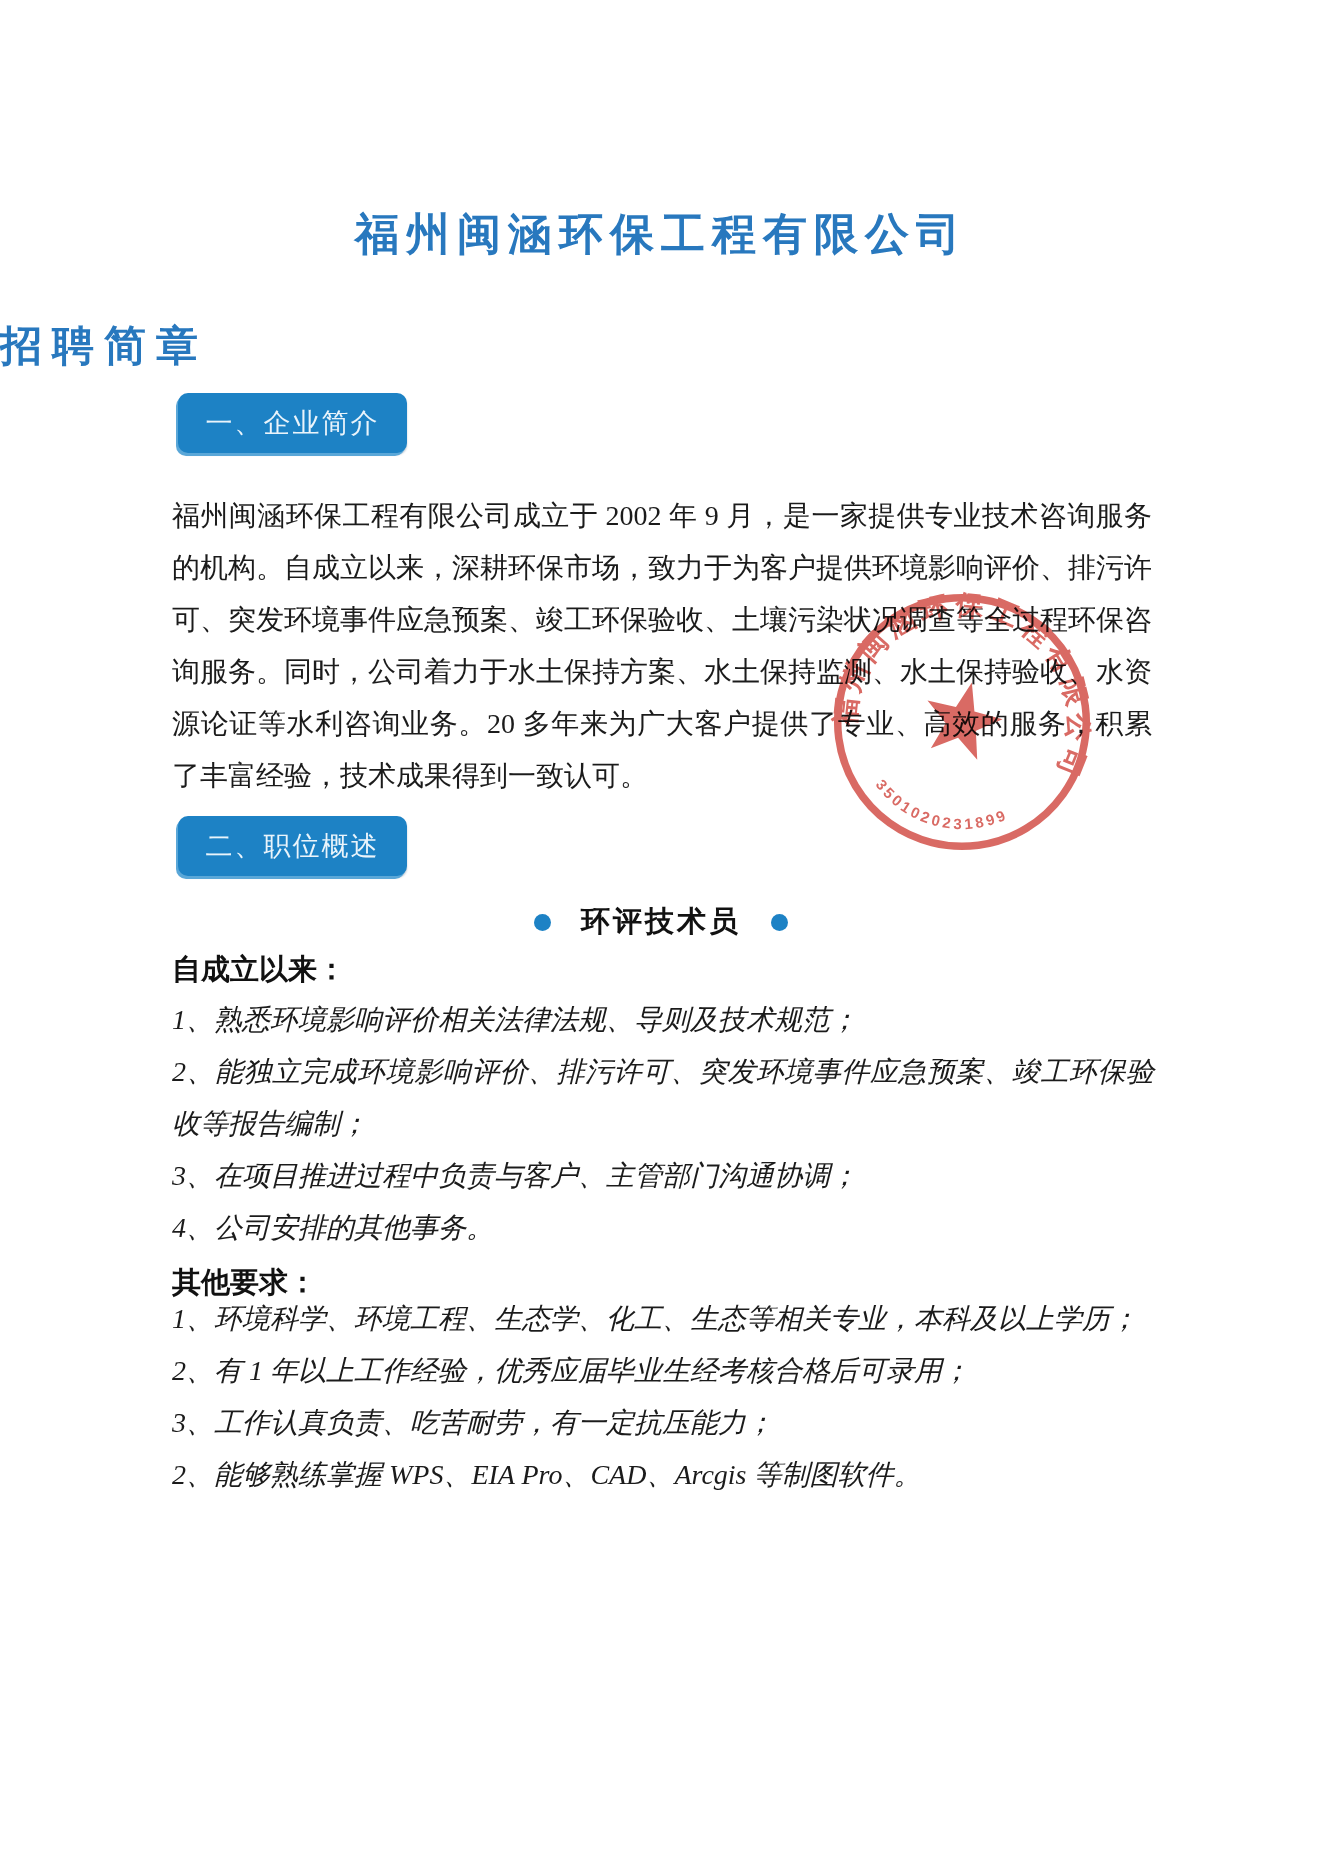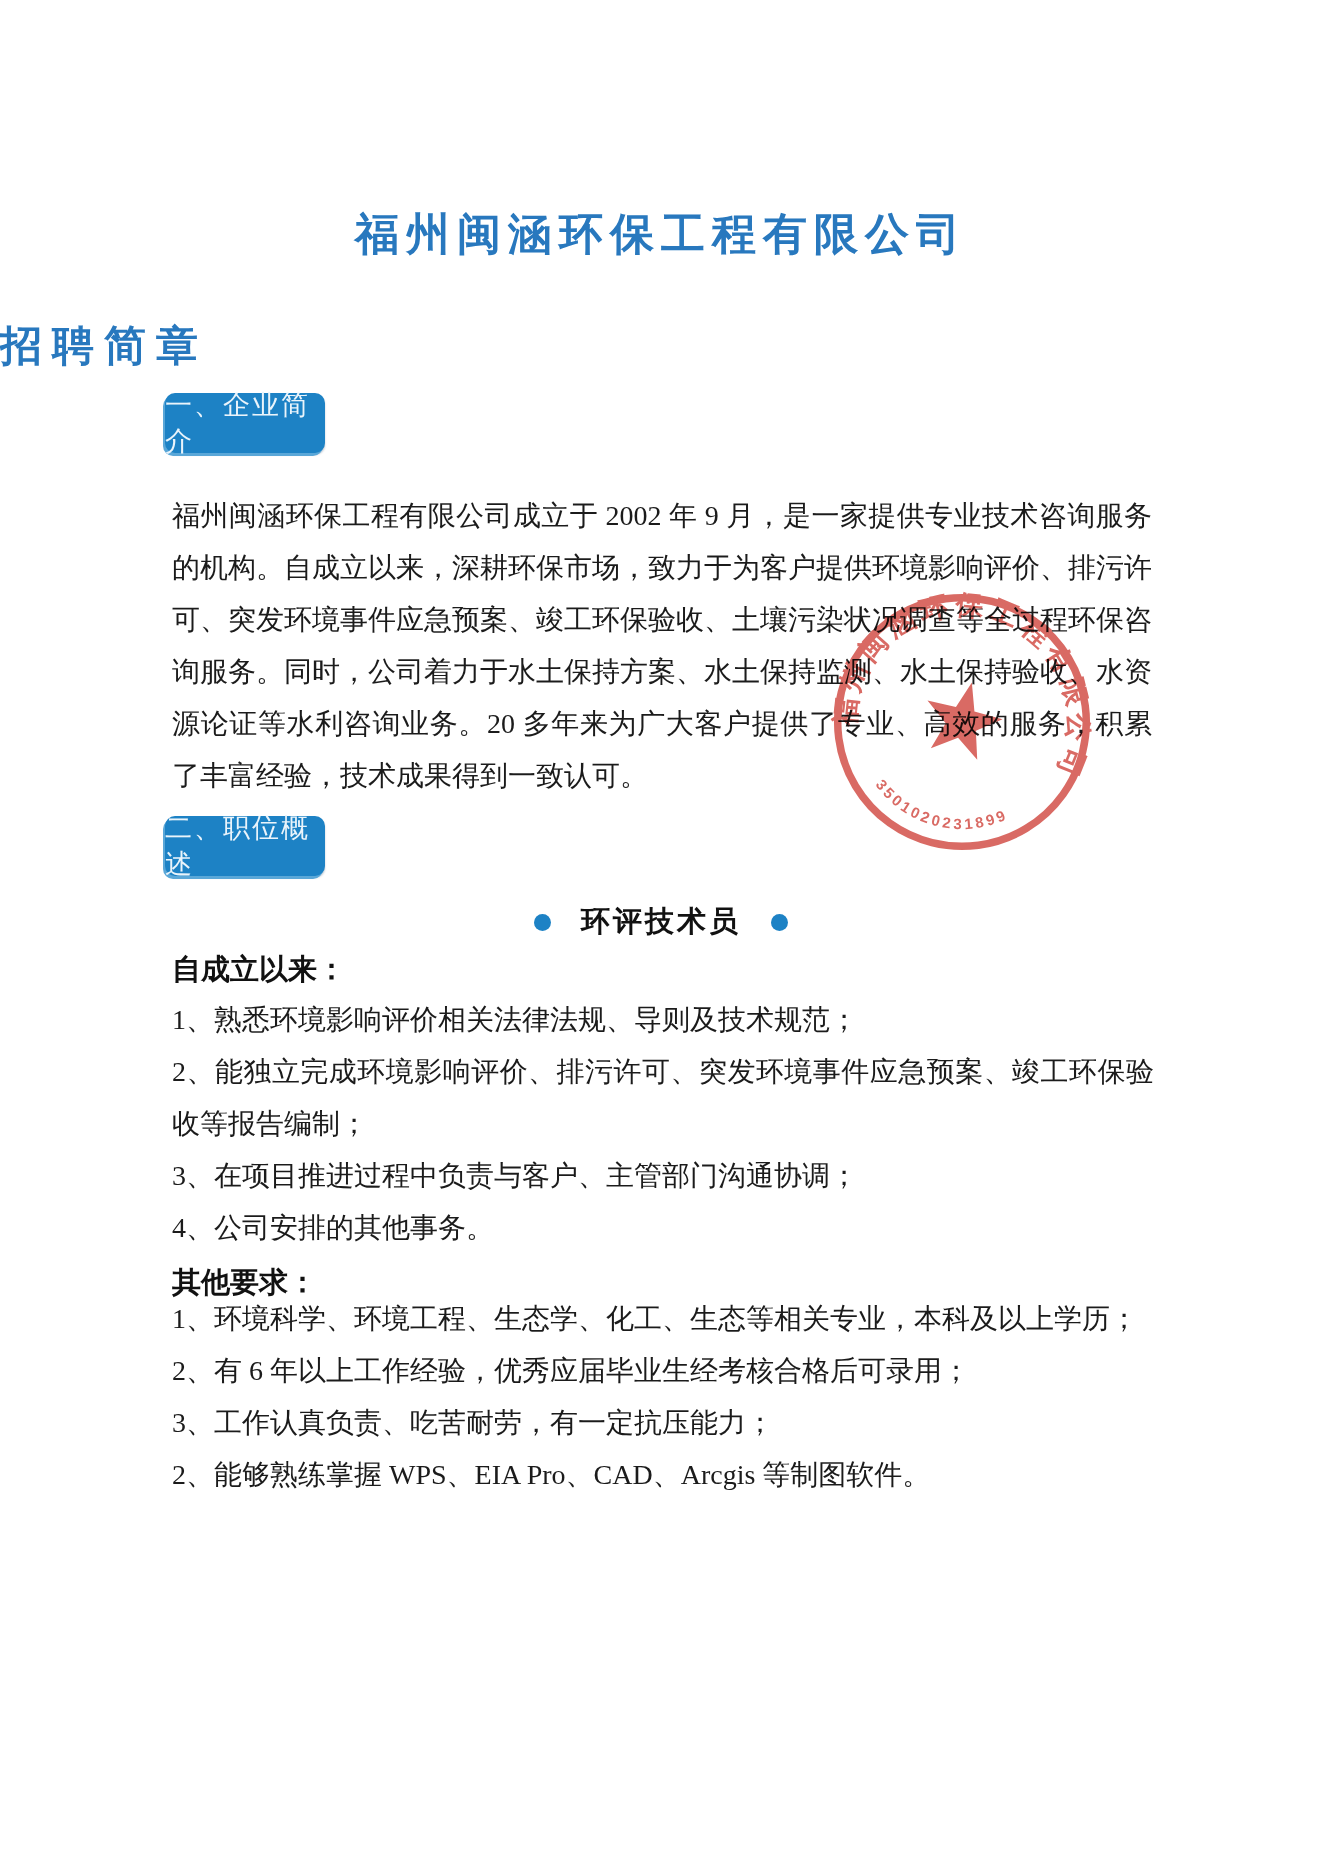--- a/index.html
+++ b/index.html
@@ -20,22 +20,22 @@
     letter-spacing:7px;
   }
   .doc-subtitle{
     position:absolute;top:318px;left:0;right:0;
     text-align:left;
     font-size:42px;font-weight:bold;
     color:#2878be;
     letter-spacing:10px;
   }
   .section-btn{
-    position:absolute;left:165px;
-    width:160px;height:60px;
+    position:absolute;left:178px;
+    width:229px;height:60px;
     background:#1d82c5;
     border-radius:10px;
     box-shadow:-2px 3px 0 #5aa7d8, 0 2px 2px rgba(0,40,80,.25);
     color:#eaf4fb;
     font-size:27px;
     display:flex;align-items:center;justify-content:center;
     letter-spacing:2px;
   }
   .btn-1{top:393px;}
   .btn-2{top:816px;}
@@ -68,20 +68,21 @@
   .bold-label{
     position:absolute;left:172px;
     font-size:29px;font-weight:bold;color:#111;
   }
   .req-label{top:950px;}
   .other-label{top:1263px;}
   .list{
     position:absolute;left:172px;width:982px;
     font-size:28px;line-height:52px;
     text-align:justify;
+    font-style:italic;
   }
   .req-list{top:994px;}
   .other-list{top:1293px;}
   .list .item{margin:0;}
 </style>
 </head>
 <body>
 
 <div class="page">
 
@@ -130,18 +131,18 @@
     <div class="item">1、熟悉环境影响评价相关法律法规、导则及技术规范；</div>
     <div class="item">2、能独立完成环境影响评价、排污许可、突发环境事件应急预案、竣工环保验收等报告编制；</div>
     <div class="item">3、在项目推进过程中负责与客户、主管部门沟通协调；</div>
     <div class="item">4、公司安排的其他事务。</div>
   </div>
 
   <div class="bold-label other-label">其他要求：</div>
 
   <div class="list other-list">
     <div class="item">1、环境科学、环境工程、生态学、化工、生态等相关专业，本科及以上学历；</div>
-    <div class="item">2、有 6 年以上工作经验，优秀应届毕业生经考核合格后可录用；</div>
+    <div class="item">2、有 1 年以上工作经验，优秀应届毕业生经考核合格后可录用；</div>
     <div class="item">3、工作认真负责、吃苦耐劳，有一定抗压能力；</div>
     <div class="item">2、能够熟练掌握 WPS、EIA Pro、CAD、Arcgis 等制图软件。</div>
   </div>
 
 </div>
 
 </body></html>

